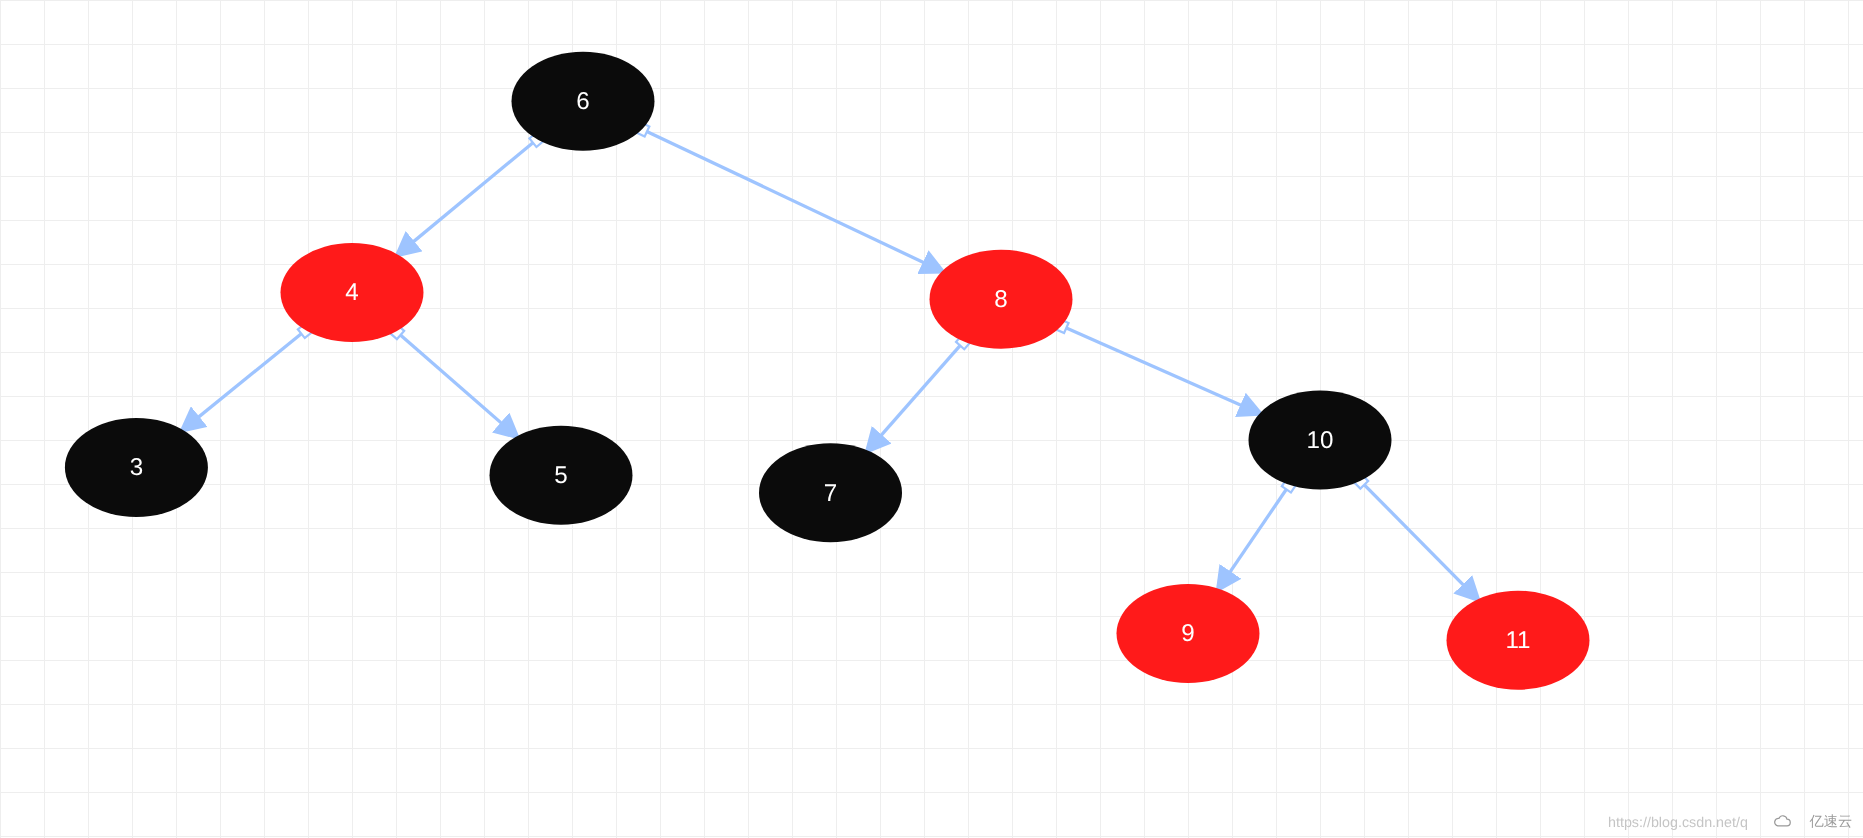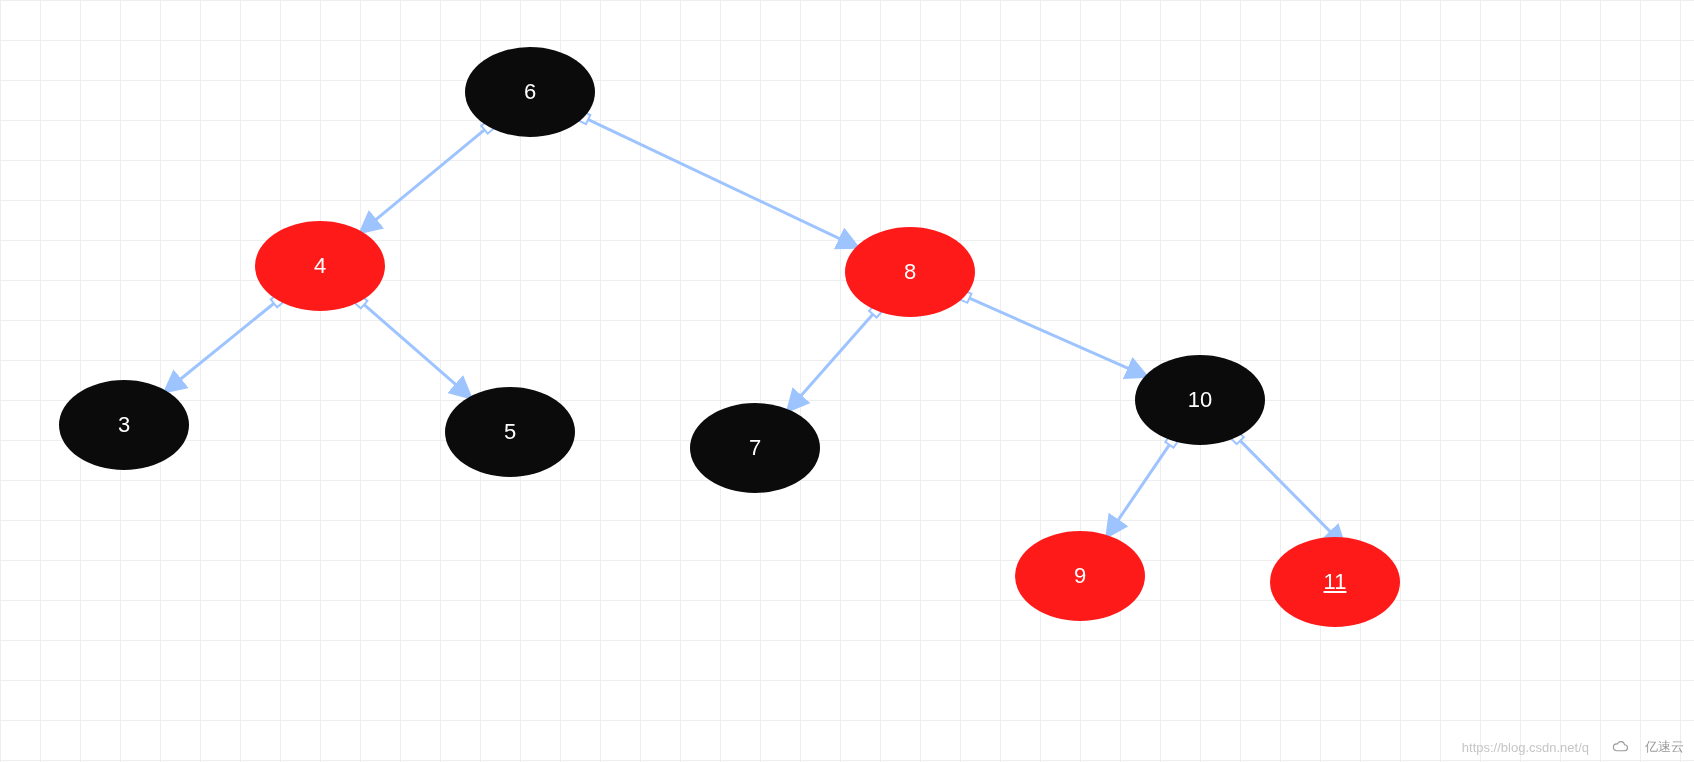--- a/index.html
+++ b/index.html
@@ -105,21 +105,21 @@
       </div>
       <div class="node" style="left: 690px; top: 403px; width: 130px; height: 90px; border-radius: 50%; background: rgb(11, 11, 11);">
         <span class="label">7</span>
       </div>
       <div class="node" style="left: 1135px; top: 355px; width: 130px; height: 90px; border-radius: 50%; background: rgb(11, 11, 11); text-align: center;">
         <span class="label">10</span>
       </div>
       <div class="node" style="left: 1015px; top: 531px; width: 130px; height: 90px; border-radius: 50%; background: rgb(255, 26, 26);">
         <span class="label">9</span>
       </div>
-      <div class="node" style="left: 1270px; top: 537px; width: 130px; height: 90px; border-radius: 50%; background: rgb(255, 26, 26); text-decoration: underline;">
+      <div class="node" style="left: 1315px; top: 537px; width: 130px; height: 90px; border-radius: 50%; background: rgb(255, 26, 26);">
         <span class="label">11</span>
       </div>
     </div>
   <div class="watermark">
     <span class="faint">https://blog.csdn.net/q</span>
     <svg width="18" height="14" viewBox="0 0 24 16">
       <path d="M7 13h11a4 4 0 0 0 0-8 5 5 0 0 0-9.6-1A4 4 0 0 0 7 13z" fill="none" stroke="#888" stroke-width="1.5"></path>
     </svg>
     <span>亿速云</span>
   </div>

